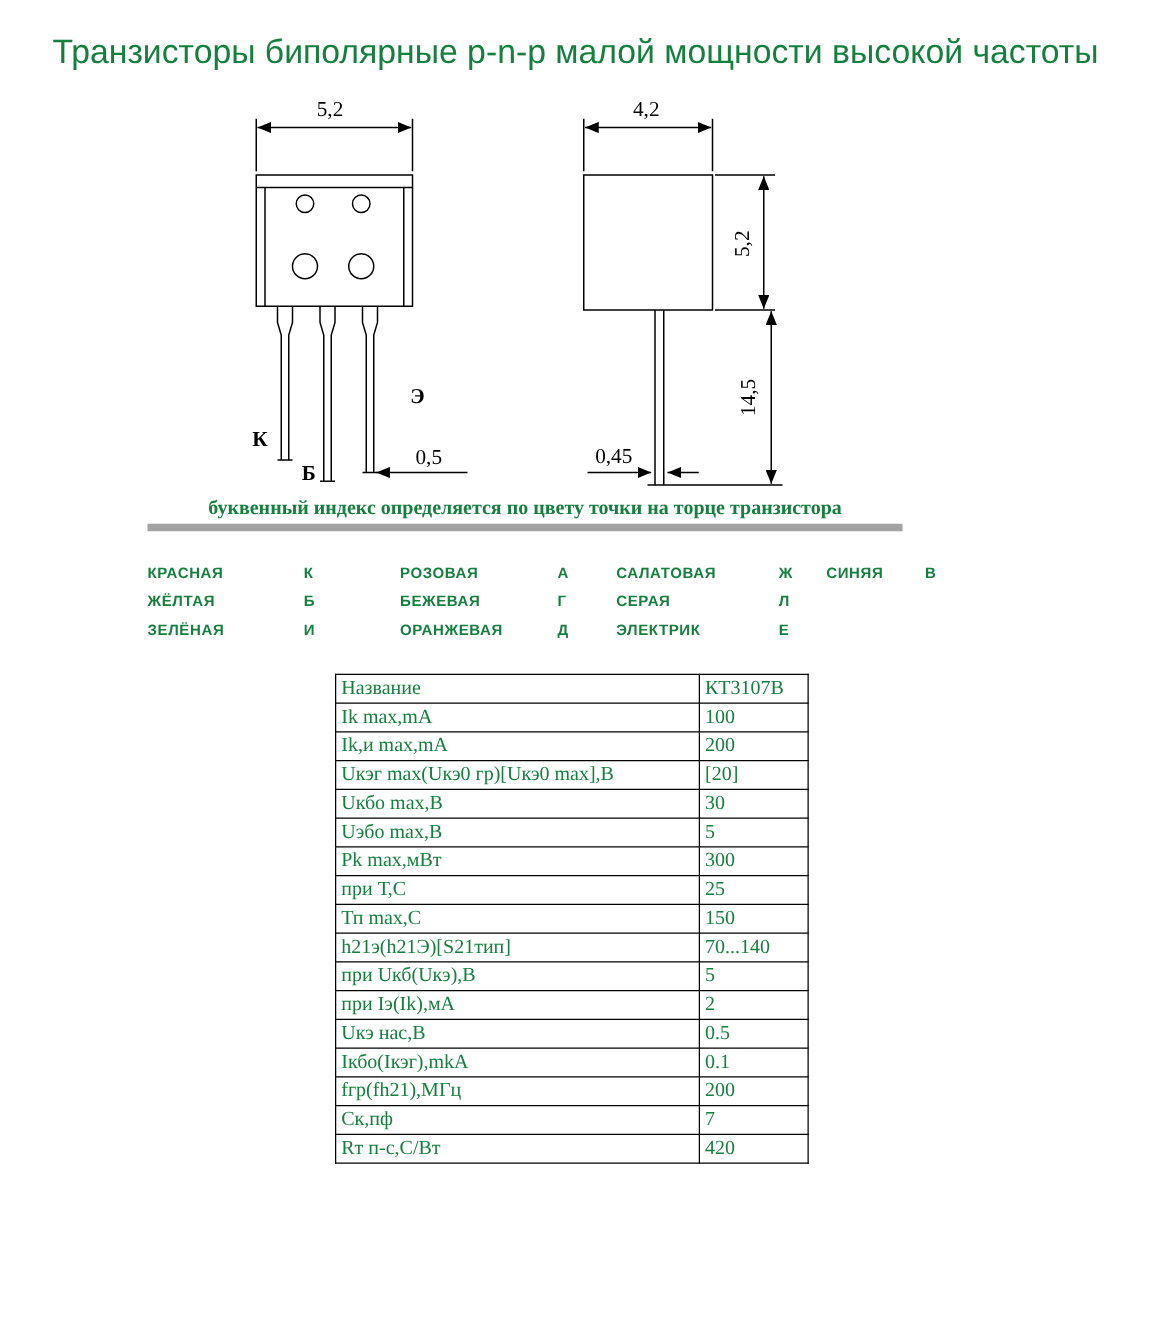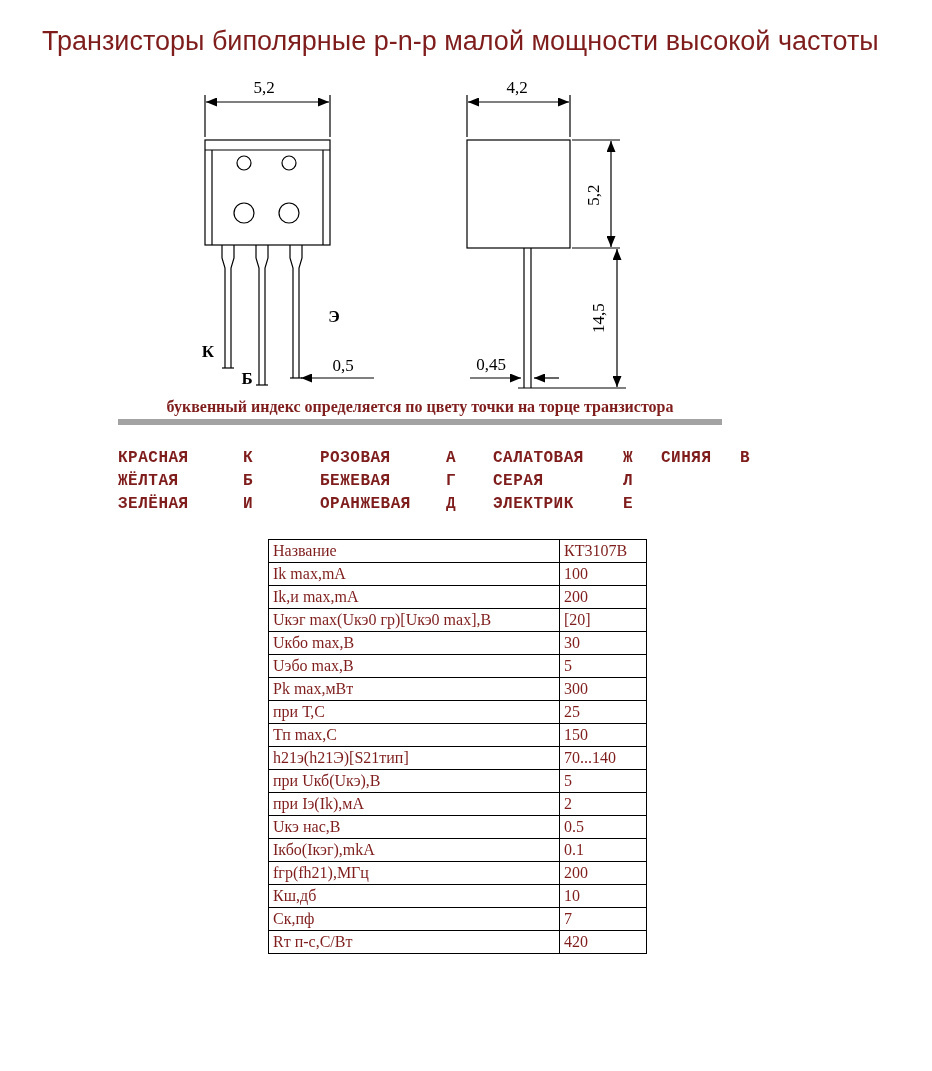--- a/index.html
+++ b/index.html
@@ -1,35 +1,35 @@
 <!DOCTYPE html>
 <html><head>
 <meta charset="utf-8">
 <style>
   html,body { margin:0; padding:0; background:#ffffff; }
   .page {
     position:relative; width:932px; height:1071px; background:#ffffff;
-    color:#7f1d1d; font-family:"Liberation Sans", sans-serif; overflow:hidden;
+    color:#15803d; font-family:"Liberation Sans", sans-serif; overflow:hidden;
   }
   .title {
     position:absolute; left:42px; top:26px; font-size:27px; letter-spacing:0px;
     white-space:nowrap;
   }
   .drawings { position:absolute; left:0; top:75px; width:932px; height:330px; }
   .notes {
     position:absolute; left:118px; top:394px; width:604px; text-align:center;
     font-family:"Liberation Serif", serif; font-weight:bold; font-size:16px;
     line-height:19px;
   }
   .note1 { margin:0 40px; padding-bottom:3px; border-bottom:2px solid #000; }
   .note2 { padding:3px 0 3px; border-bottom:6px solid #a3a3a3; }
   .color-table {
     position:absolute; left:118px; top:447px;
     display:grid; grid-template-columns:125px 77px 126px 47px 130px 38px 79px 38px;
-    font-family:Liberation Mono, monospace; font-weight:bold; font-size:16px;
+    font-family:Liberation Sans, sans-serif; font-weight:bold; font-size:12px;
     letter-spacing:0.5px; line-height:23px;
   }
   .color-table span { white-space:nowrap; }
   table.params {
     position:absolute; left:268px; top:539px; border-collapse:collapse;
     font-size:16px; font-family:"Liberation Sans", sans-serif;
   }
   table.params td {
     border:1px solid #000; height:22px; padding:0 4px; vertical-align:middle;
     white-space:nowrap;
@@ -205,24 +205,20 @@
         </tr>
       <tr>
           <td class="name">Iкбо(Iкэг),mkA</td>
           <td class="val">0.1</td>
         </tr>
       <tr>
           <td class="name">fгр(fh21),МГц</td>
           <td class="val">200</td>
         </tr>
       <tr>
-          <td class="name">Кш,дб</td>
-          <td class="val">10</td>
-        </tr>
-      <tr>
           <td class="name">Ск,пф</td>
           <td class="val">7</td>
         </tr>
       <tr>
           <td class="name">Rт п-с,С/Вт</td>
           <td class="val">420</td>
         </tr>
     </tbody>
   </table>
 

